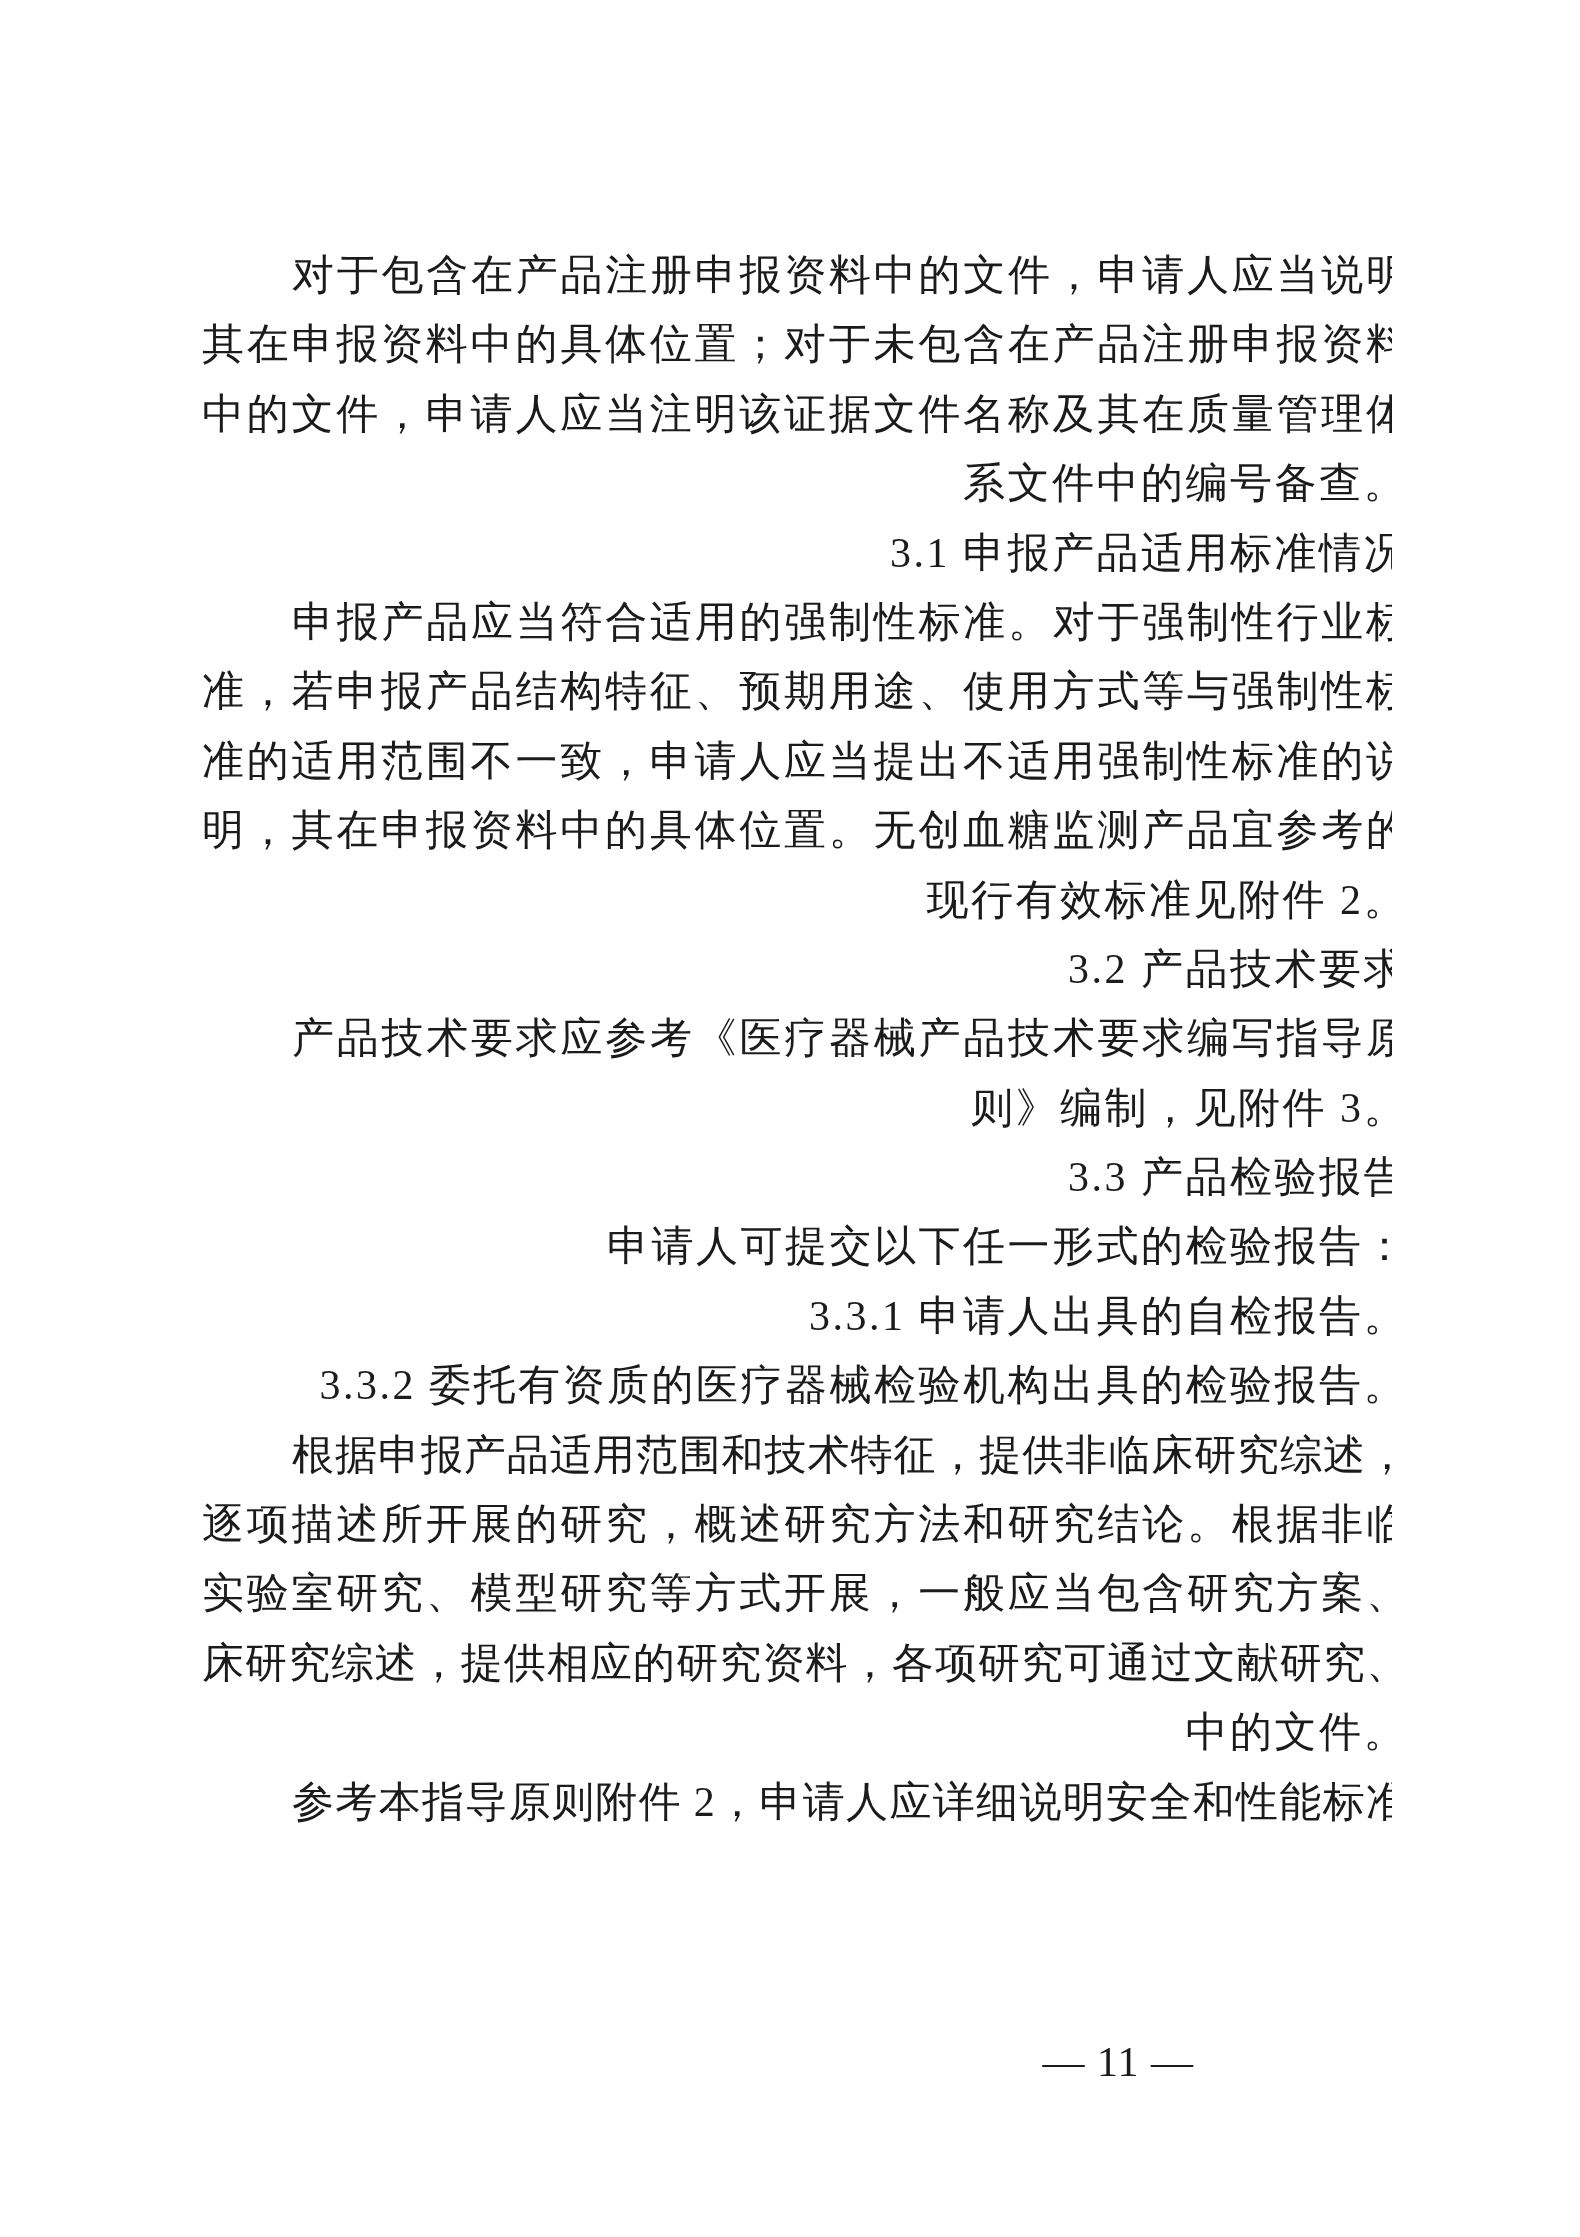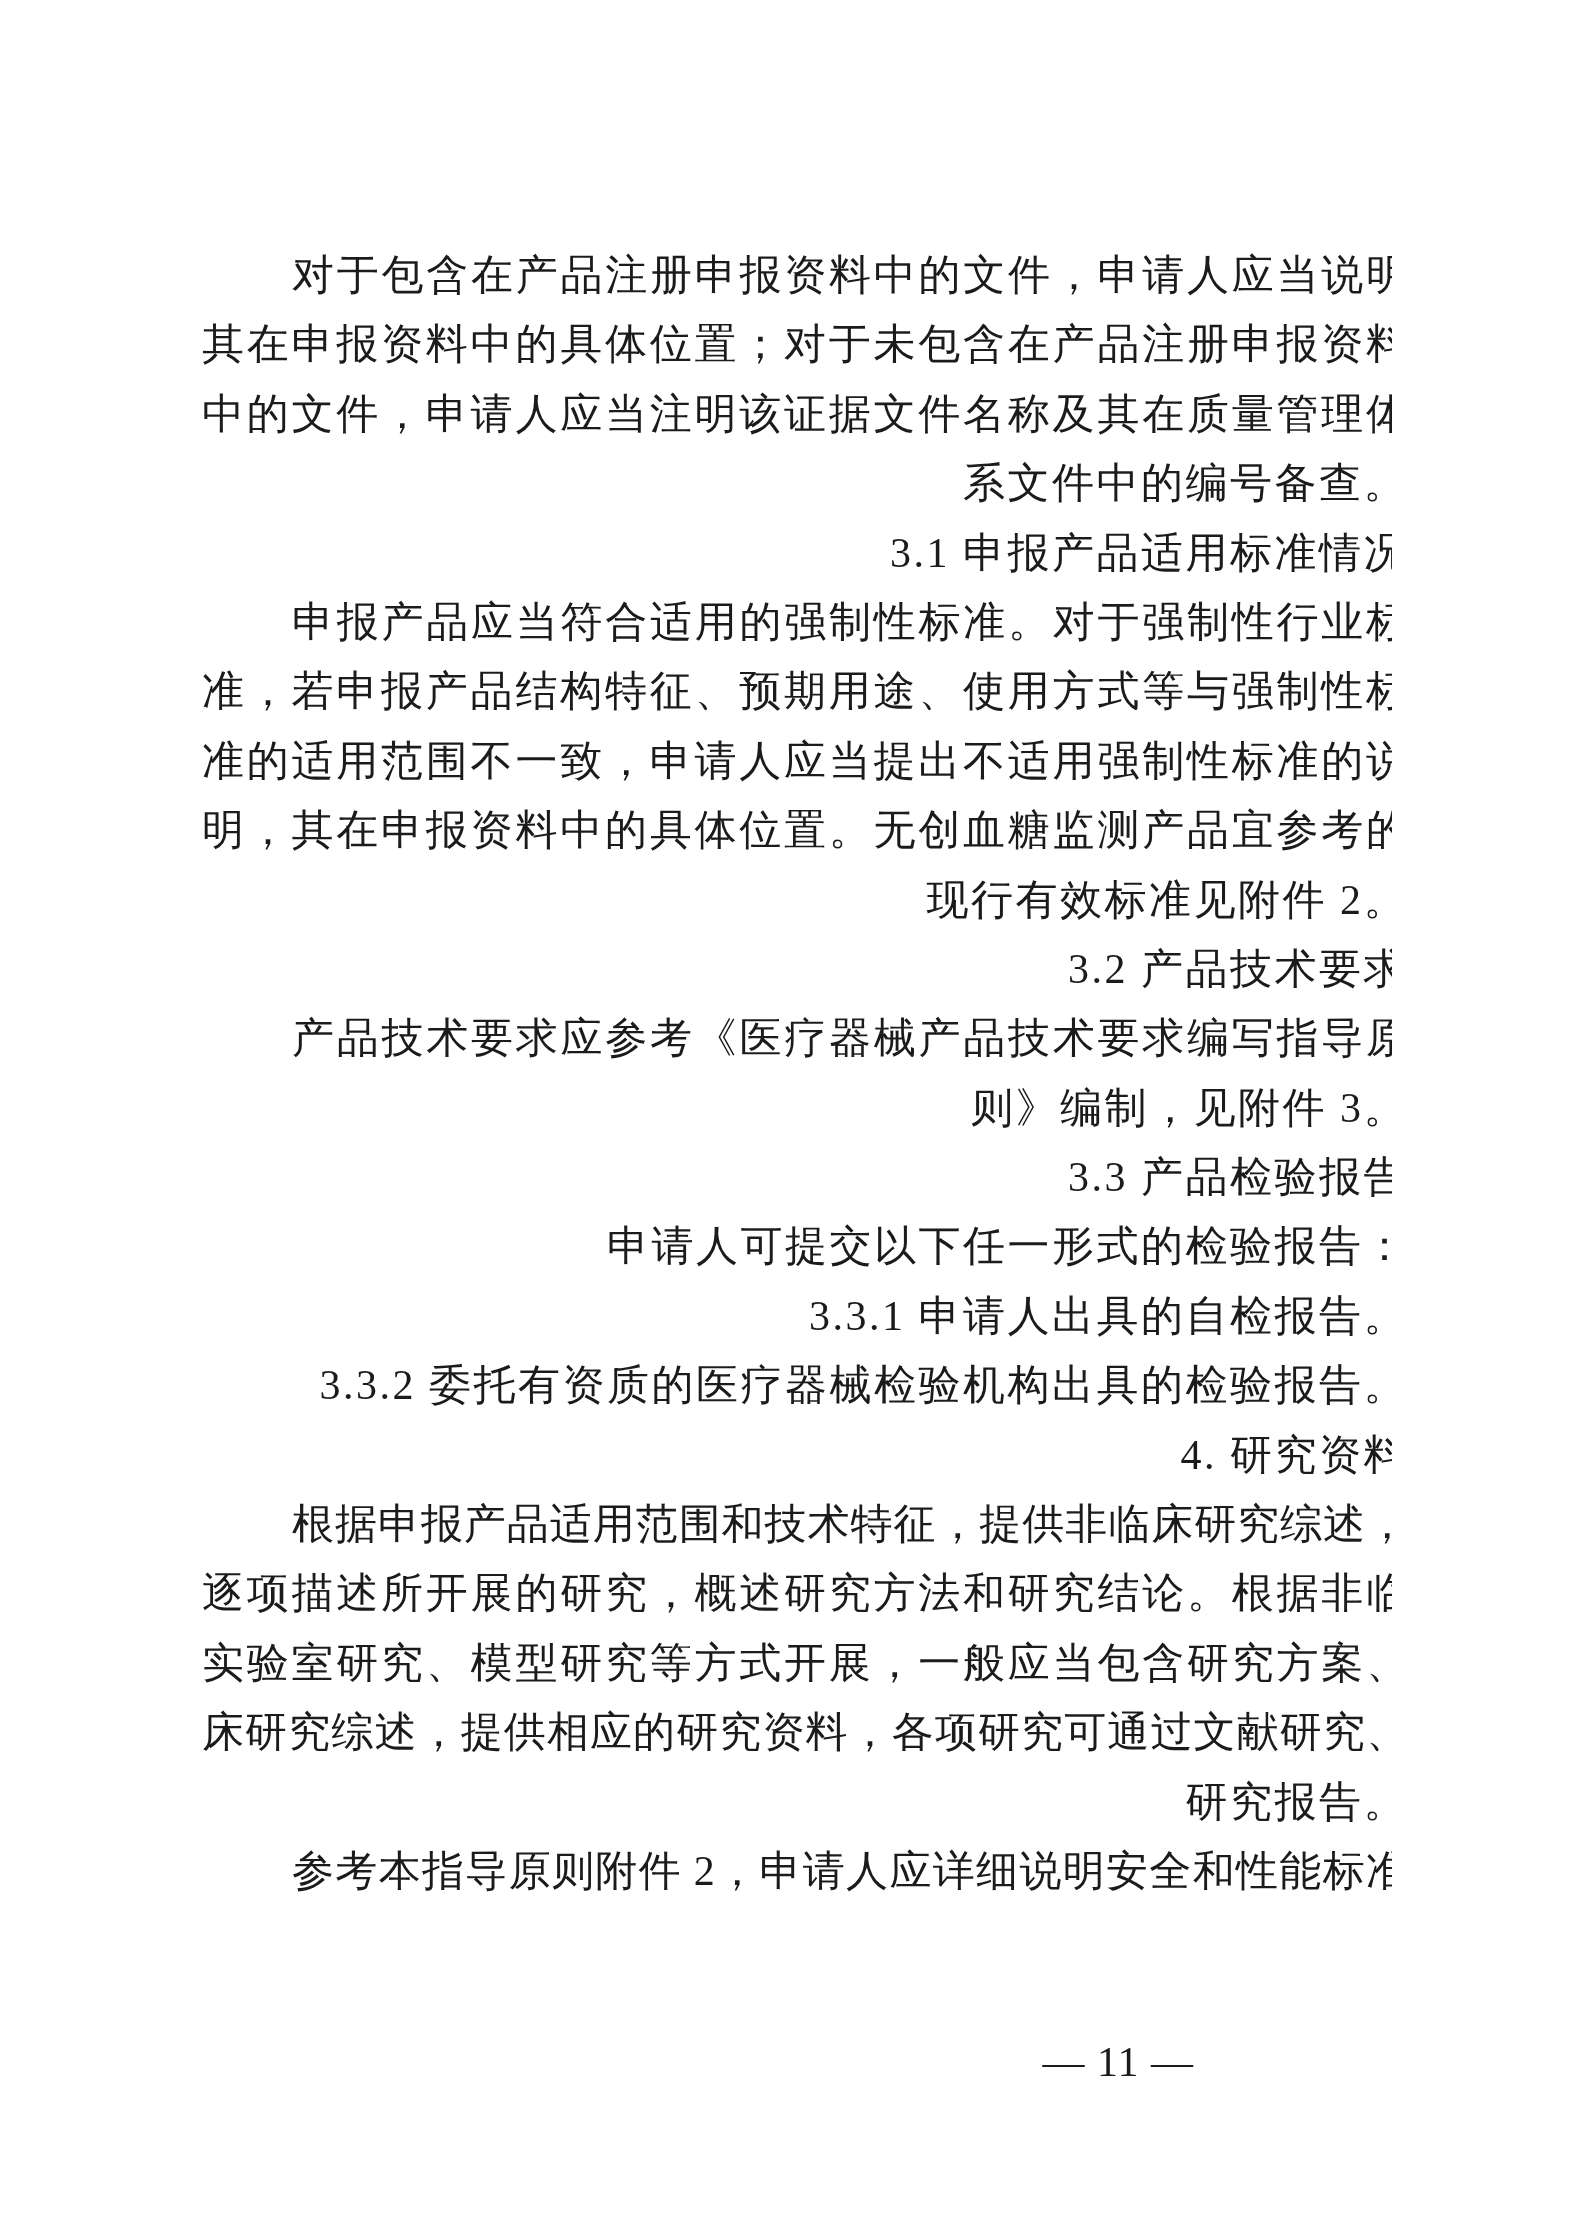--- a/index.html
+++ b/index.html
@@ -69,24 +69,23 @@
       <div class="text-line justify">准的适用范围不一致，申请人应当提出不适用强制性标准的说</div>
       <div class="text-line justify">明，其在申报资料中的具体位置。无创血糖监测产品宜参考的</div>
       <div class="text-line">现行有效标准见附件 2。</div>
       <div class="text-line indent">3.2 产品技术要求</div>
       <div class="text-line indent justify">产品技术要求应参考《医疗器械产品技术要求编写指导原</div>
       <div class="text-line">则》编制，见附件 3。</div>
       <div class="text-line indent">3.3 产品检验报告</div>
       <div class="text-line indent">申请人可提交以下任一形式的检验报告：</div>
       <div class="text-line indent">3.3.1 申请人出具的自检报告。</div>
       <div class="text-line indent">3.3.2 委托有资质的医疗器械检验机构出具的检验报告。</div>
-      <div class="text-line indent">4. 研究资料</div>
       <div class="text-line indent justify">根据申报产品适用范围和技术特征，提供非临床研究综述，</div>
       <div class="text-line justify">逐项描述所开展的研究，概述研究方法和研究结论。根据非临</div>
       <div class="text-line justify">实验室研究、模型研究等方式开展，一般应当包含研究方案、</div>
       <div class="text-line justify">床研究综述，提供相应的研究资料，各项研究可通过文献研究、</div>
-      <div class="text-line">研究报告。</div>
+      <div class="text-line">中的文件。</div>
       <div class="text-line indent justify">参考本指导原则附件 2，申请人应详细说明安全和性能标准</div>
     </div>
   <div class="page-footer">
     <span class="page-number">— 11 —</span>
   </div>
 </div>
 
 </body></html>

